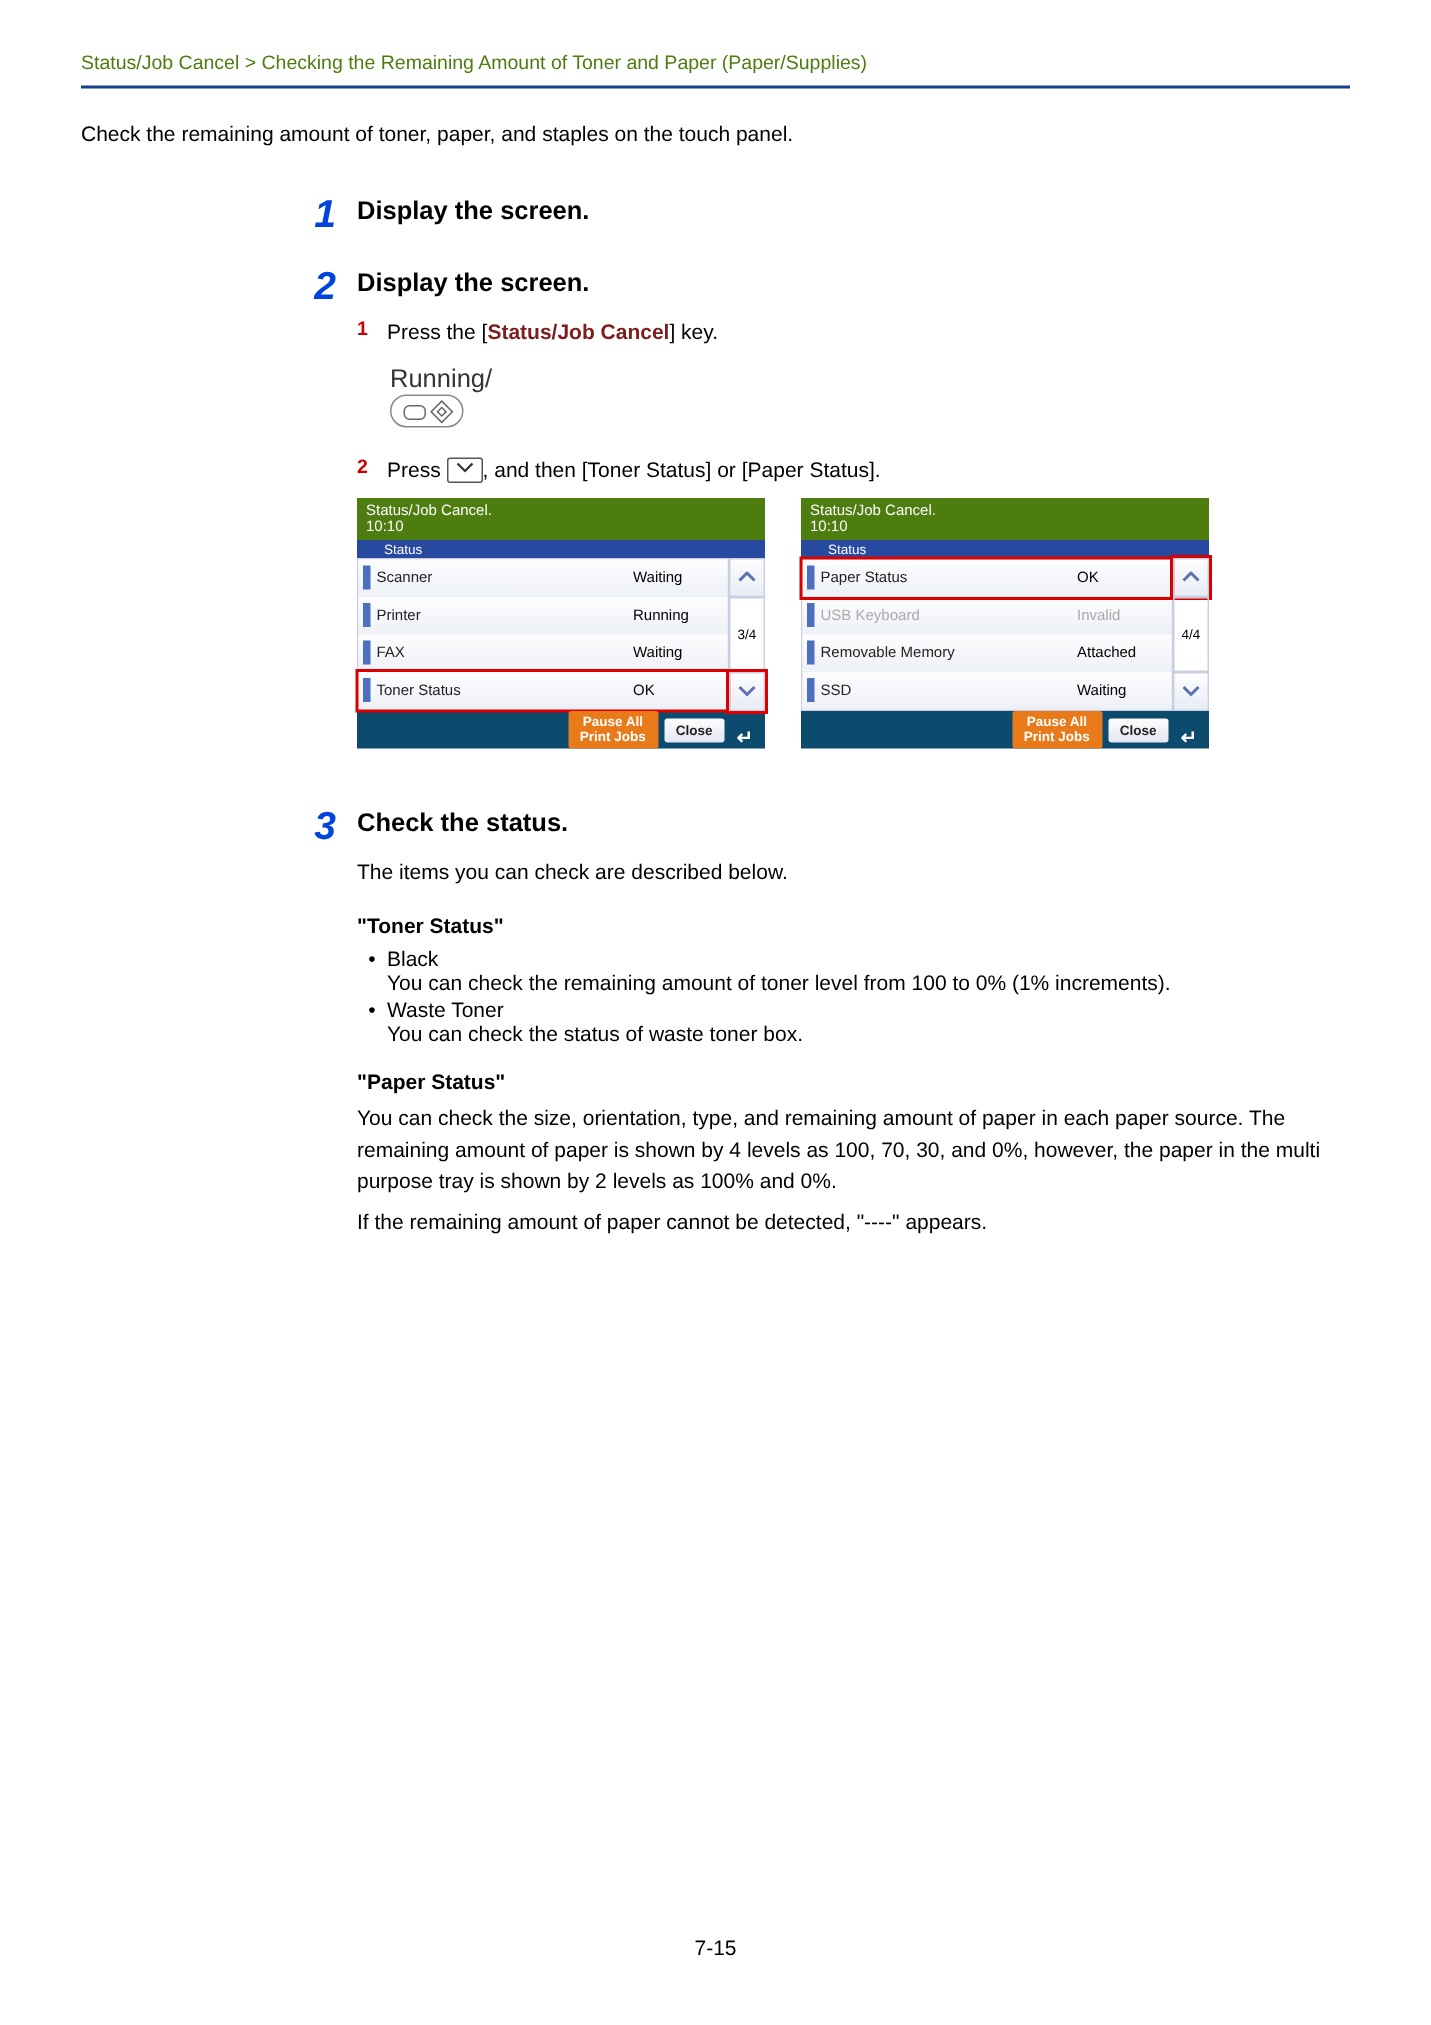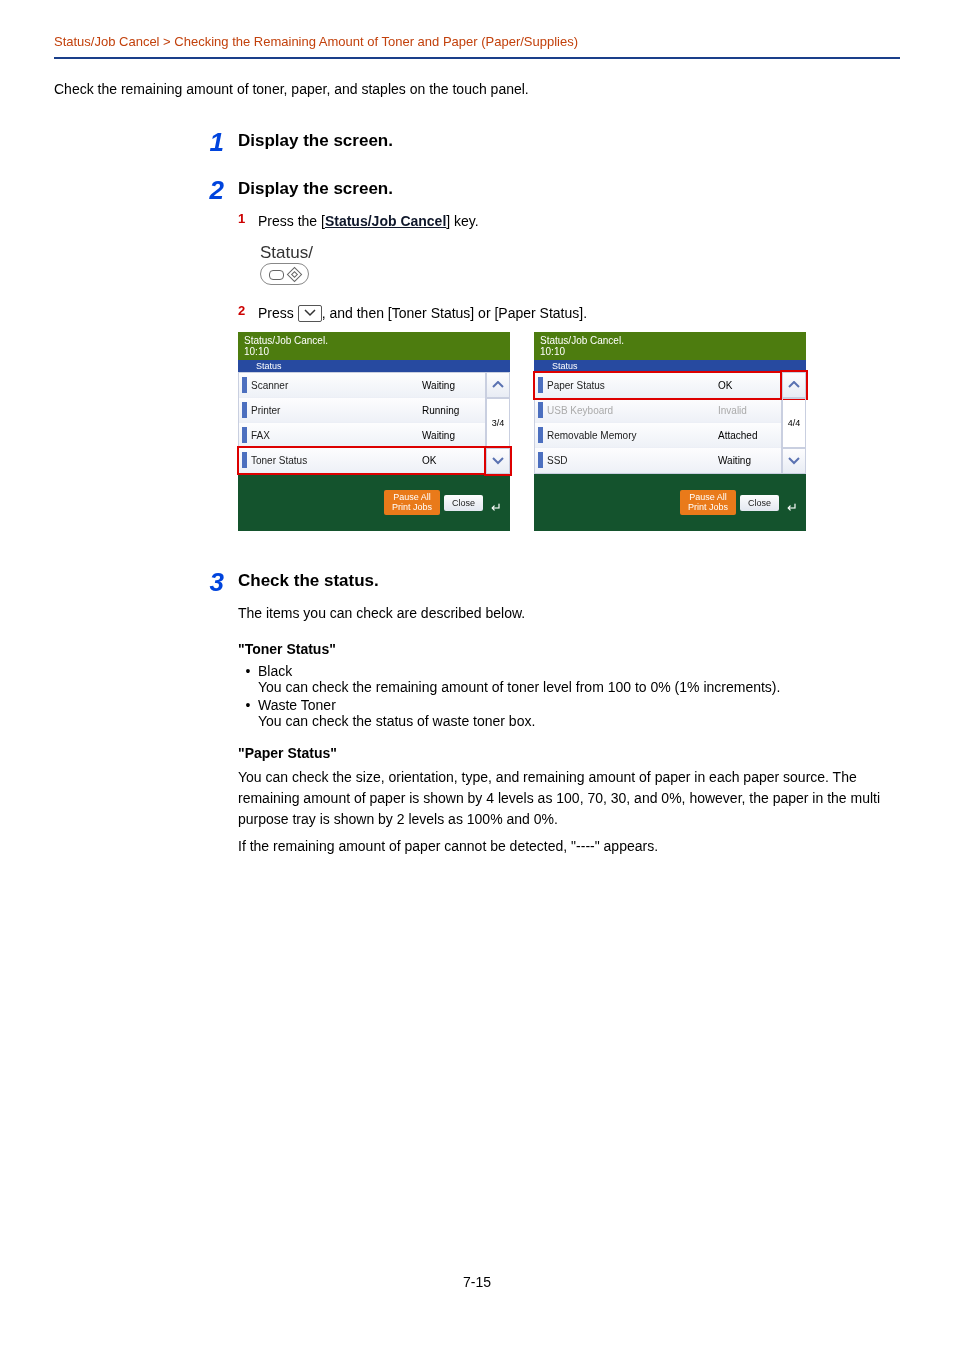--- a/index.html
+++ b/index.html
@@ -1,29 +1,29 @@
 <!DOCTYPE html>
 <html><head>
 <meta charset="utf-8">
 <style>
 body { margin:0; padding:0; background:#fff; font-family:Arial,Helvetica,sans-serif; font-size:14px; color:#000; }
 .page { width:954px; min-height:1350px; padding:34px 54px 0; box-sizing:border-box; position:relative; }
-.crumb { font-size:13px; color:#c2410c; margin-bottom:8px; }
+.crumb { font-size:13px; color:#4d7c0f; margin-bottom:8px; }
 .hr { height:2px; background:#1a3f8a; margin-bottom:22px; }
 .title { font-family:Arial,Helvetica,sans-serif; font-weight:900; letter-spacing:-0.5px; font-size:33px; color:#0033cc; line-height:1.15; margin:0 0 22px; }
 .intro { font-size:14px; margin:0 0 32px; }
 .step { display:flex; margin-bottom:14px; }
 .numcol { width:170px; text-align:right; padding-right:14px; }
 .bignum { font-family:Arial Black,Arial,sans-serif; font-weight:900; font-size:26px; color:#0044dd; font-style:italic; line-height:1; display:inline-block; }
 .stepbody { flex:1; }
 .stephd { font-family:Arial,Helvetica,sans-serif; font-weight:900; font-size:17px; color:#000; margin:2px 0 12px; }
 .sub { display:flex; margin:4px 0 8px; }
 .subnum { width:20px; font-weight:900; color:#cc0000; font-size:13px; }
 .subtxt { flex:1; font-size:14px; line-height:1.55; }
-.link { color:#0f172a; font-weight:bold;text-decoration:underline; }
+.link { color:#7f1d1d; font-weight:bold; }
 .keyimg { margin:10px 0 18px 22px; }
 .keyimg .ktxt1 { font-size:17px; color:#333; }
 .keyimg .ktxt2 { font-size:13px; color:#666; display:block; margin-bottom:4px; }
 .keybtn { display:inline-block; border:1.5px solid #888; border-radius:13px; padding:2px 8px; }
 .keybtn .led { display:inline-block; width:13px; height:8px; border:1px solid #666; border-radius:4px; margin-right:5px; vertical-align:middle; }
 .keybtn .dia { display:inline-block; width:9px; height:9px; transform:rotate(45deg); border:1.5px solid #666; vertical-align:middle; position:relative; }
 .keybtn .dia:after{ content:""; position:absolute; inset:2px; border:1px solid #666; transform:rotate(0deg); }
 .chevbox { display:inline-block; border:1px solid #555; padding:2px 5px; font-size:11px; border-radius:2px; vertical-align:middle; line-height:1; }
 .panels { display:flex; gap:24px; margin:6px 0 24px; }
 .panel { width:272px; font-size:10px; }
@@ -35,32 +35,32 @@
 .pitem .tab { width:5px; height:16px; background:#4c6fbf; margin-right:4px; }
 .pitem.sel { outline:2px solid #dd0000; outline-offset:-0px; }
 .pitem .nm { flex:1; color:#222; }
 .pitem .st { width:60px; text-align:left; }
 .pitem.dis .nm,.pitem.dis .st{ color:#aaa; }
 .psep { width:0; border-left:1px solid #b8c0d4; }
 .pscroll { width:24px; display:flex; flex-direction:column; }
 .arrow { flex:0 0 24px; border:1px solid #c9cfe0; background:linear-gradient(#fdfdfe,#e8ecf4); display:flex; align-items:center; justify-content:center; }
 .arrow.sel { outline:2px solid #dd0000; }
 .pg { flex:1; border:1px solid #c9cfe0; display:flex; align-items:center; justify-content:center; font-size:9px; }
-.pfoot { background:#14532d; display:flex; align-items:center; padding:16px 4px; gap:4px; }
+.pfoot { background:#0c4a6e; display:flex; align-items:center; padding:0 4px; gap:4px;font-weight:bold; }
 .spacer { flex:1; }
 .btn { font-size:9px; padding:3px 8px; border-radius:2px; }
 .btnp { background:#e97a1a; color:#fff; text-align:center; line-height:1.05; }
 .btnc { background:linear-gradient(#fdfdfe,#e3e7f0); color:#222; }
 .enter { color:#fff; font-size:13px; padding:0 4px; align-self:flex-end; }
 svg.chev { width:12px; height:8px; }
 .h4 { font-weight:bold; font-size:14px; margin:16px 0 6px; }
 .bul { display:flex; margin:2px 0; }
 .bul .dot { width:20px; text-align:center; }
 .para { font-size:14px; line-height:1.52; margin:6px 0; }
-.pagenum { position:absolute; bottom:60px; width:100%; left:0; text-align:center; font-size:14px; }
+.pagenum { position:absolute; bottom:44px; width:100%; left:0; text-align:center; font-size:14px; }
 </style>
 </head>
 <body>
 
 <div class="page">
   <div class="crumb">Status/Job Cancel &gt; Checking the Remaining Amount of Toner and Paper (Paper/Supplies)</div>
   <div class="hr"></div>
   <p class="intro">Check the remaining amount of toner, paper, and staples on the touch panel.</p>
 
   <div class="step">
@@ -76,21 +76,21 @@
       <div class="stephd">Display the screen.</div>
 
       <div class="sub">
         <div class="subnum">1</div>
         <div class="subtxt">
           <span>Press the [</span><span class="link">Status/Job Cancel</span><span>] key.</span>
         </div>
       </div>
 
       <div class="keyimg">
-        <span class="ktxt1">Status/</span><br>
+        <span class="ktxt1">Running/</span><br>
         <span class="keybtn"><span class="led"></span><span class="dia"></span></span>
       </div>
 
       <div class="sub">
         <div class="subnum">2</div>
         <div class="subtxt">
           <span>Press </span><span class="chevbox"><svg class="chev" viewBox="0 0 12 8">
                 <path d="M1 1 L6 6 L11 1" fill="none" stroke="#333" stroke-width="1.5"></path>
               </svg></span><span>, and then [Toner Status] or [Paper Status].</span>
         </div>

